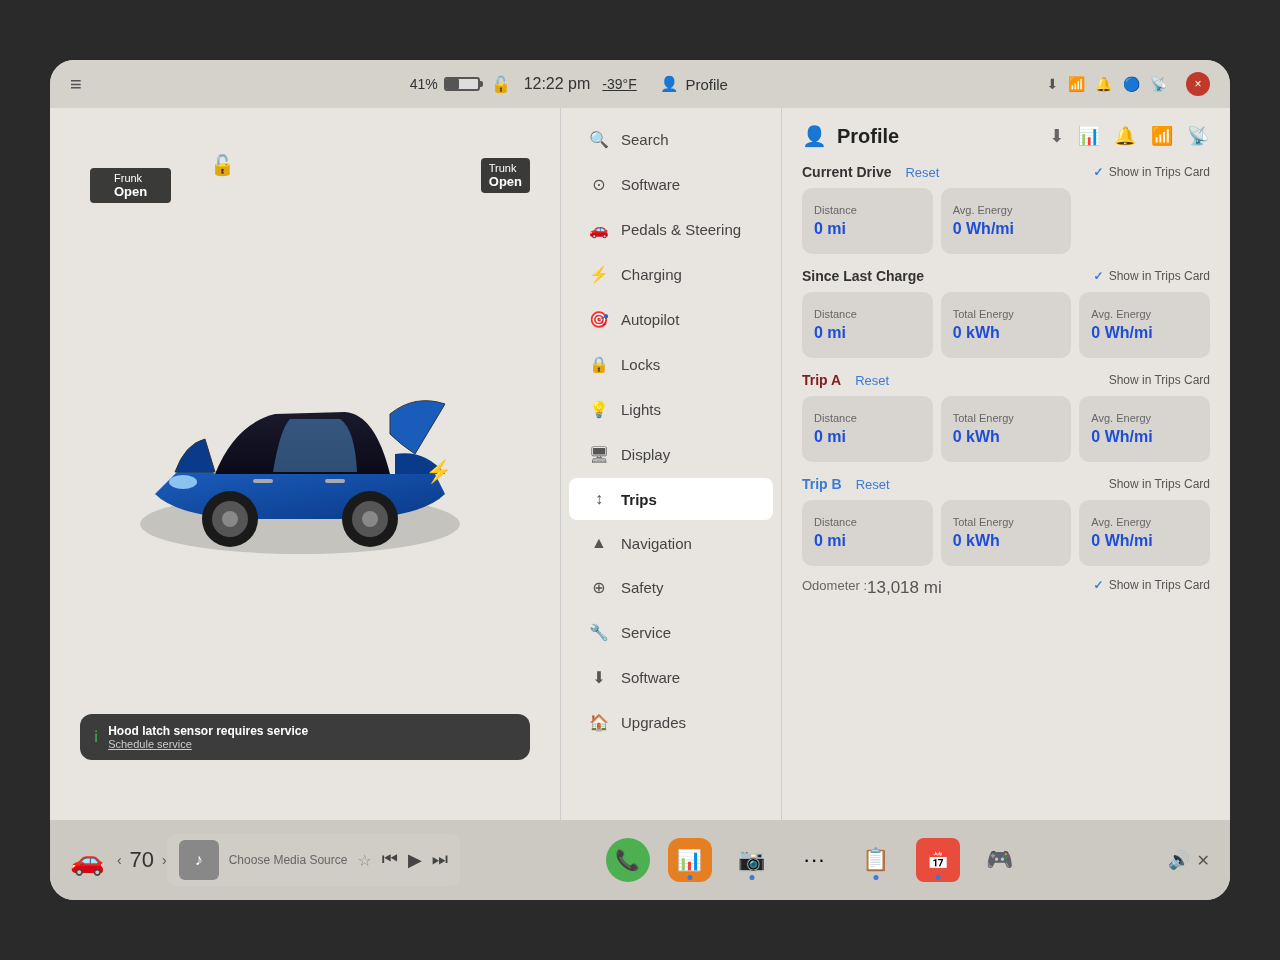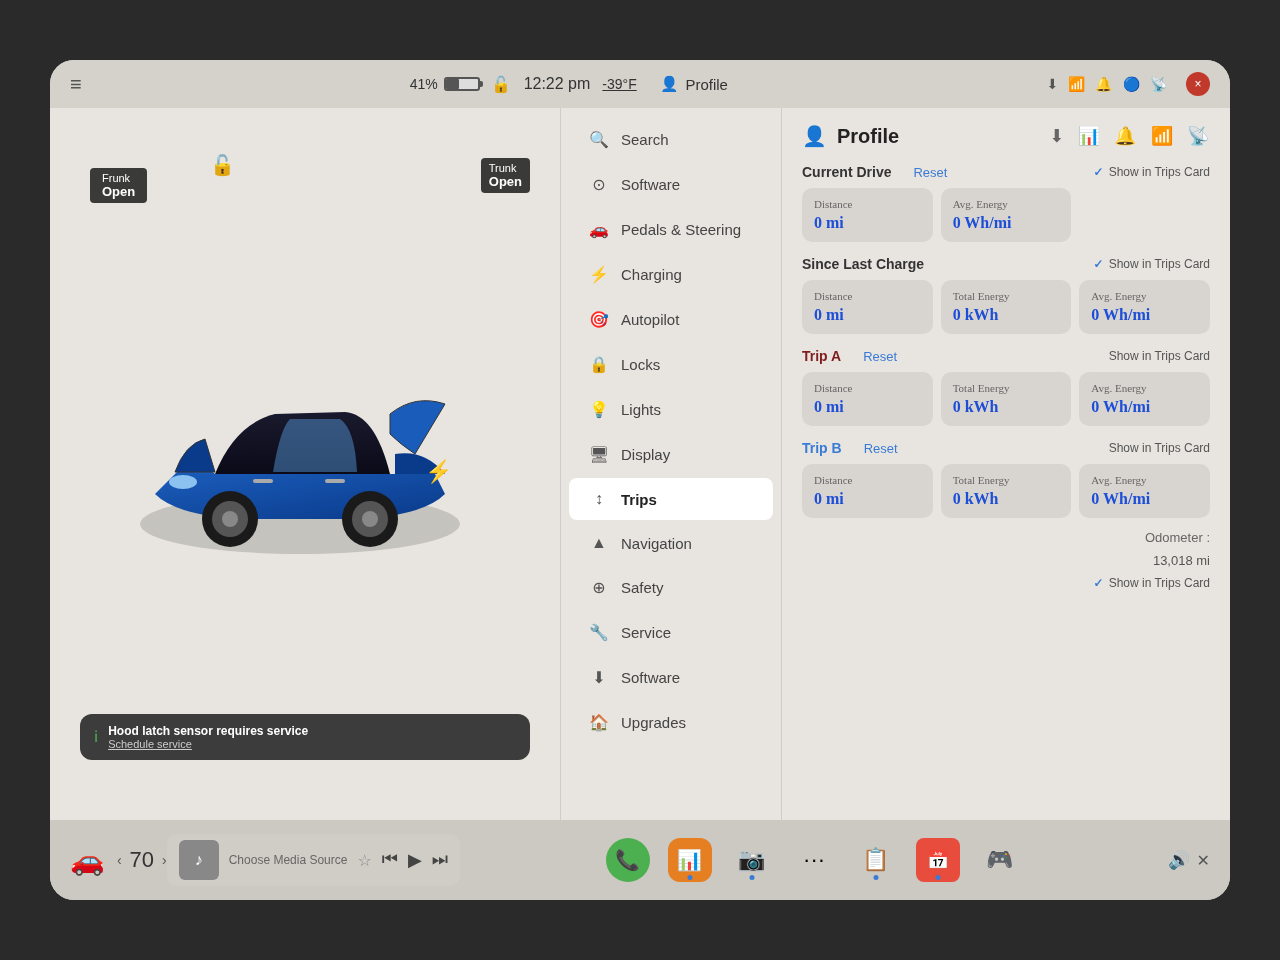--- a/index.html
+++ b/index.html
@@ -144,21 +144,21 @@
       display: flex;
       align-items: center;
       justify-content: center;
     }
     .frunk-label {
       position: absolute;
       top: 60px;
       left: 40px;
       background: rgba(0,0,0,0.75);
       color: white;
-      padding: 4px 12px;
+      padding: 4px 24px;
       border-radius: 4px;
       font-size: 12px;
       font-weight: bold;
     }
     .trunk-label {
       position: absolute;
       top: 50px;
       right: 30px;
       background: rgba(0,0,0,0.75);
       color: white;
@@ -255,21 +255,21 @@
       display: flex;
       gap: 14px;
       align-items: center;
       margin-left: auto;
       font-size: 18px;
       color: #666;
     }
     .section-header {
       display: flex;
       align-items: center;
-      gap: 22px;
+      gap: 14px;
       margin: 14px 0 8px 0;
     }
     .section-title {
       font-size: 14px;
       font-weight: 600;
       color: #333;
     }
     .reset-btn {
       font-size: 13px;
       color: #3a7bd5;
@@ -290,44 +290,41 @@
     }
     .stats-row {
       display: grid;
       grid-template-columns: 1fr 1fr 1fr;
       gap: 8px;
       margin-bottom: 4px;
     }
     .stat-card {
       background: #d8d5d0;
       border-radius: 10px;
-      padding: 10px 12px;
-      font-family: Liberation Serif, serif;
+      padding: 16px 12px;
     }
     .stat-label {
       font-size: 11px;
       color: #666;
       margin-bottom: 4px;
     }
     .stat-value {
       font-size: 16px;
       font-weight: 600;
       color: #1d4ed8;
     }
     .odometer-row {
       margin-top: 12px;
       font-size: 13px;
       color: #666;
       display: flex;
-      align-items: flex-end;
-      gap: 8px;
-      flex-direction: column;
+      align-items: flex-start;
     }
     .odometer-value {
-      font-size: 13px;
+      font-size: 17px;
       color: #555;
     }
     
     .taskbar {
       height: 80px;
       background: #ccc9c3;
       display: flex;
       align-items: center;
       padding: 0 20px;
       gap: 0;

